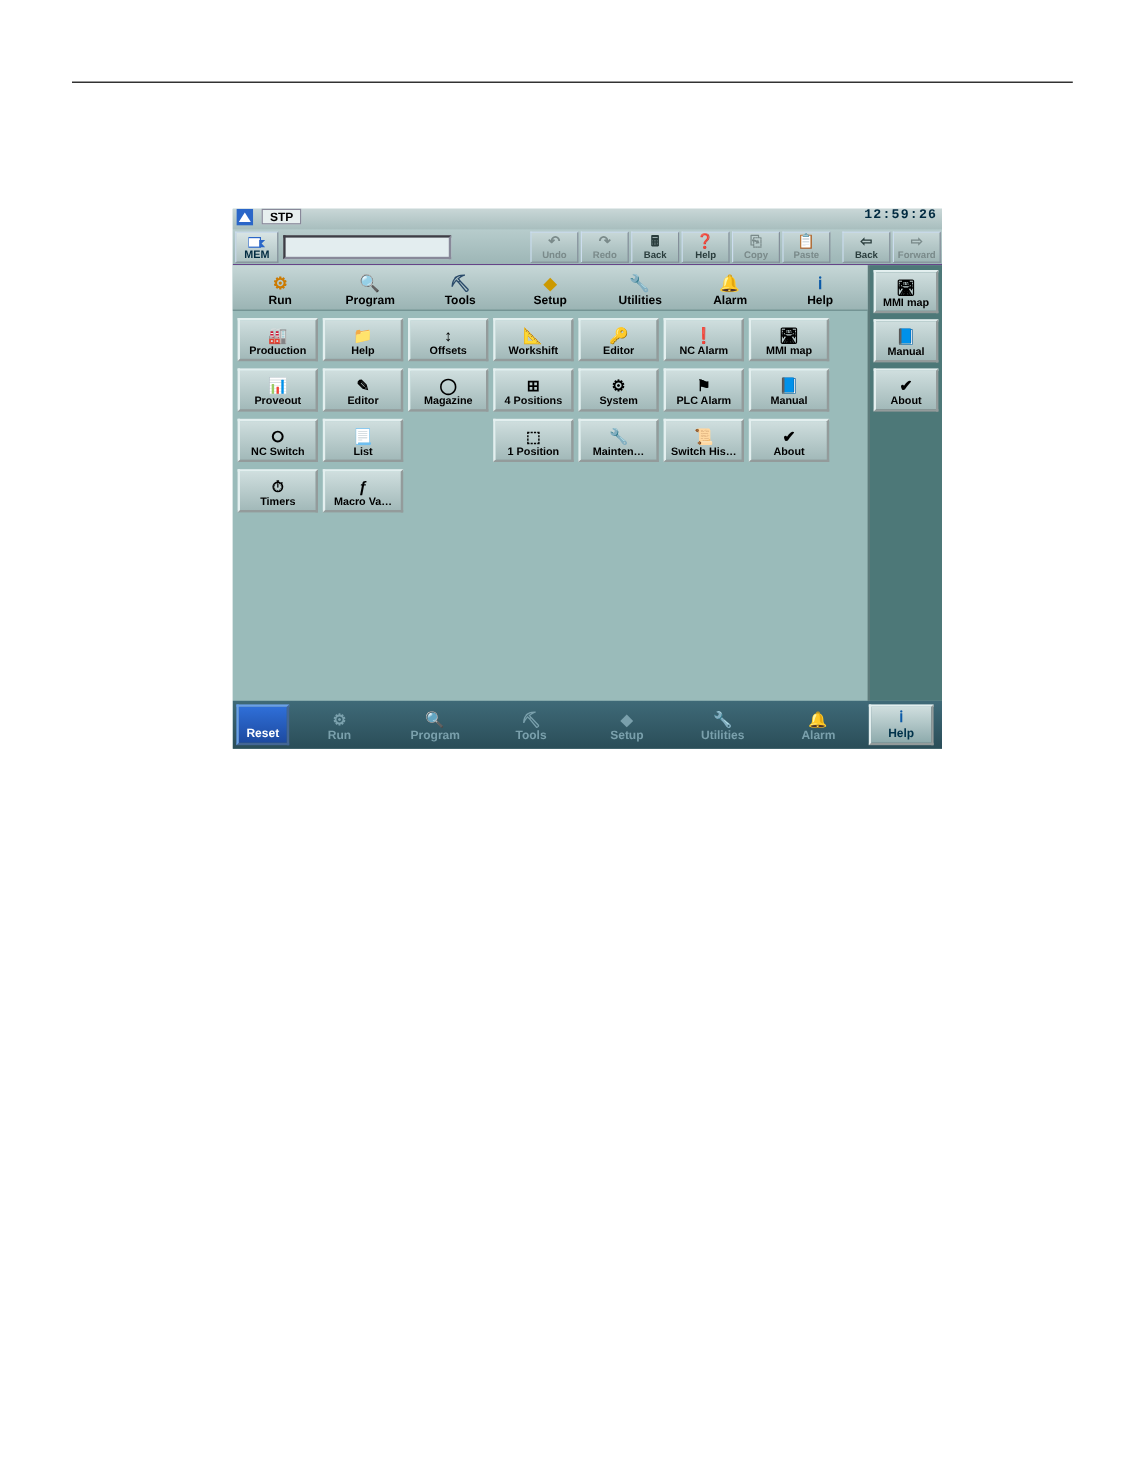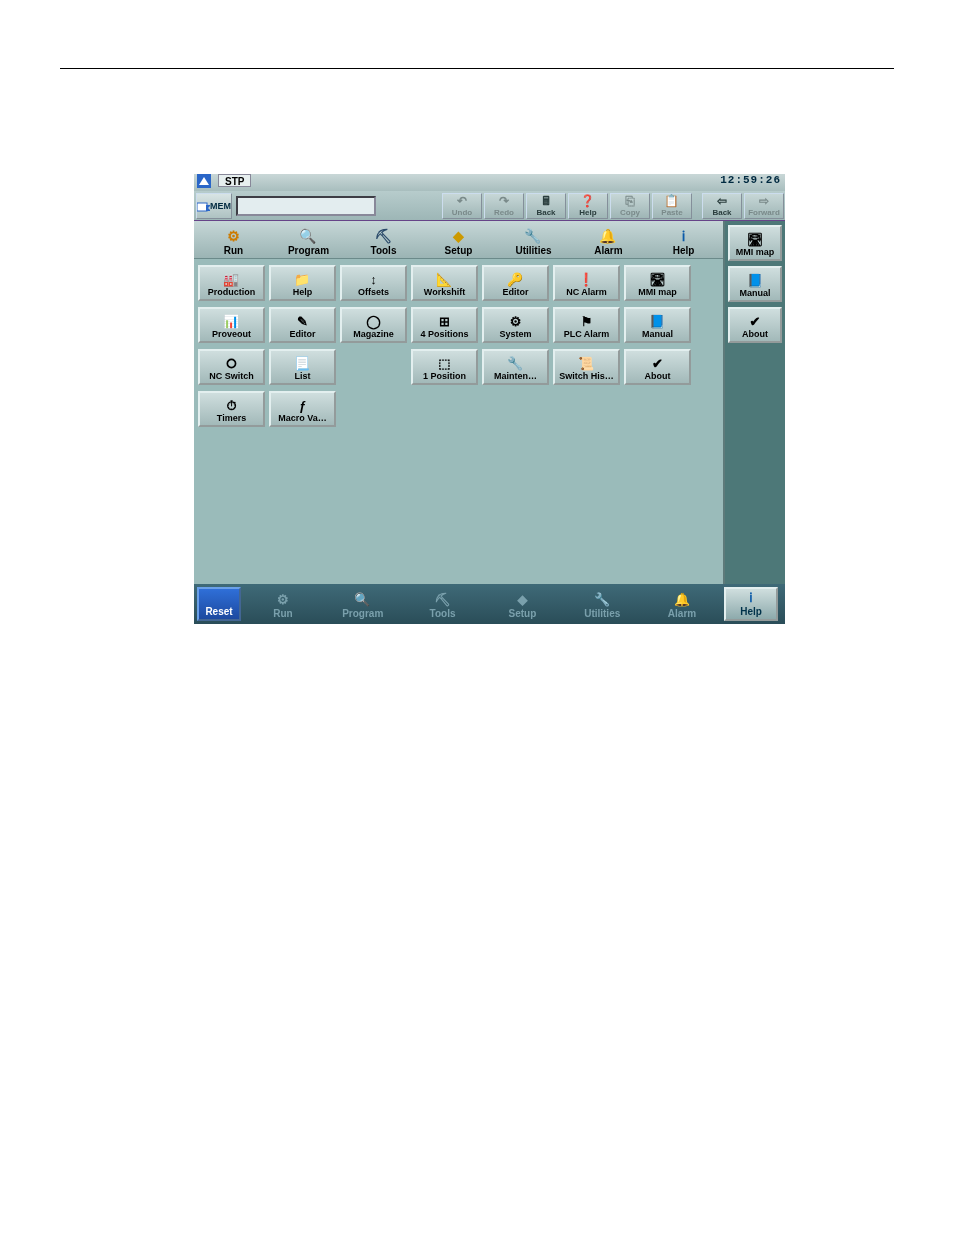--- a/index.html
+++ b/index.html
@@ -57,21 +57,21 @@
     height: 30px;
     background: linear-gradient(#b7cccc,#9db6b6);
     border-bottom: 1px solid #648;
     display:flex;
     align-items:center;
   }
   .mem-btn {
     width:36px; height:26px; margin:2px 2px;
     background: linear-gradient(#d8e4e4,#aec2c2);
     border:1px outset #cde;
-    display:flex; flex-direction:row; align-items:center; justify-content:center;
+    display:flex; flex-direction:column; align-items:center; justify-content:center;
     font-size:9px; font-weight:bold; color:#002a40;
   }
   .top-input {
     width:140px; height:20px; background:#e3edef; border:2px inset #889;
     margin-left:2px;
   }
   .top-btn {
     width:40px; height:26px; margin:2px 1px;
     background: linear-gradient(#c7d7d7,#9fb6b6);
     border:1px outset #cde;

